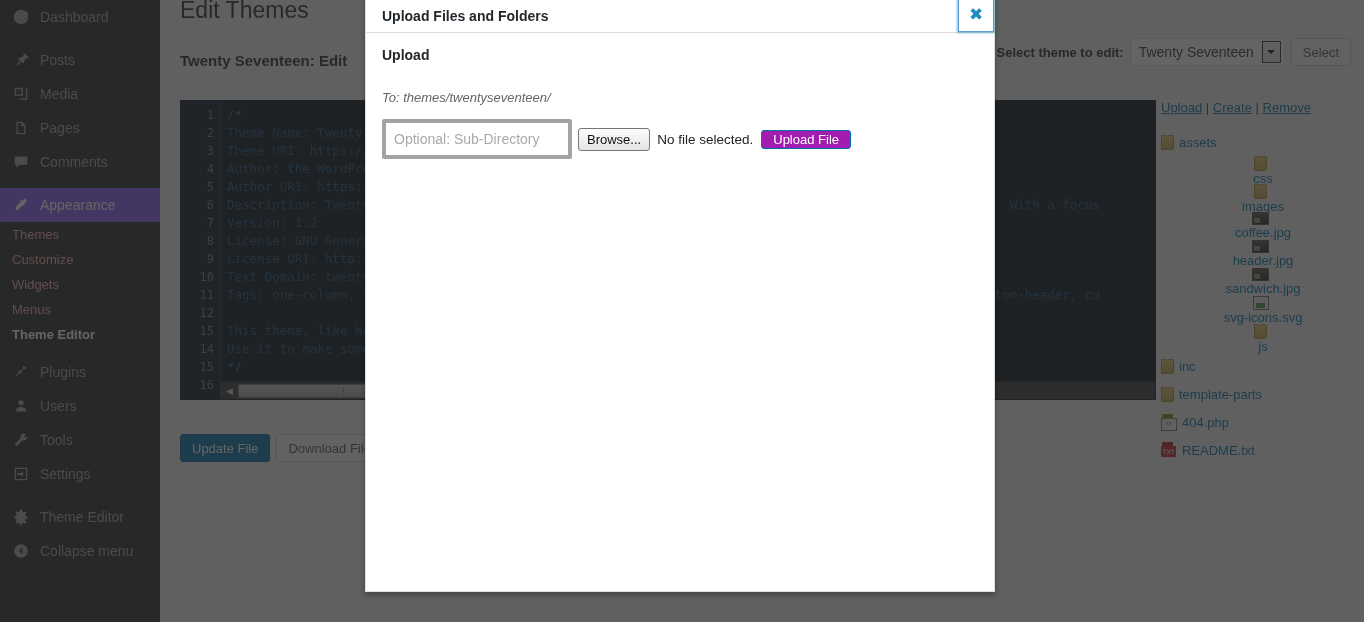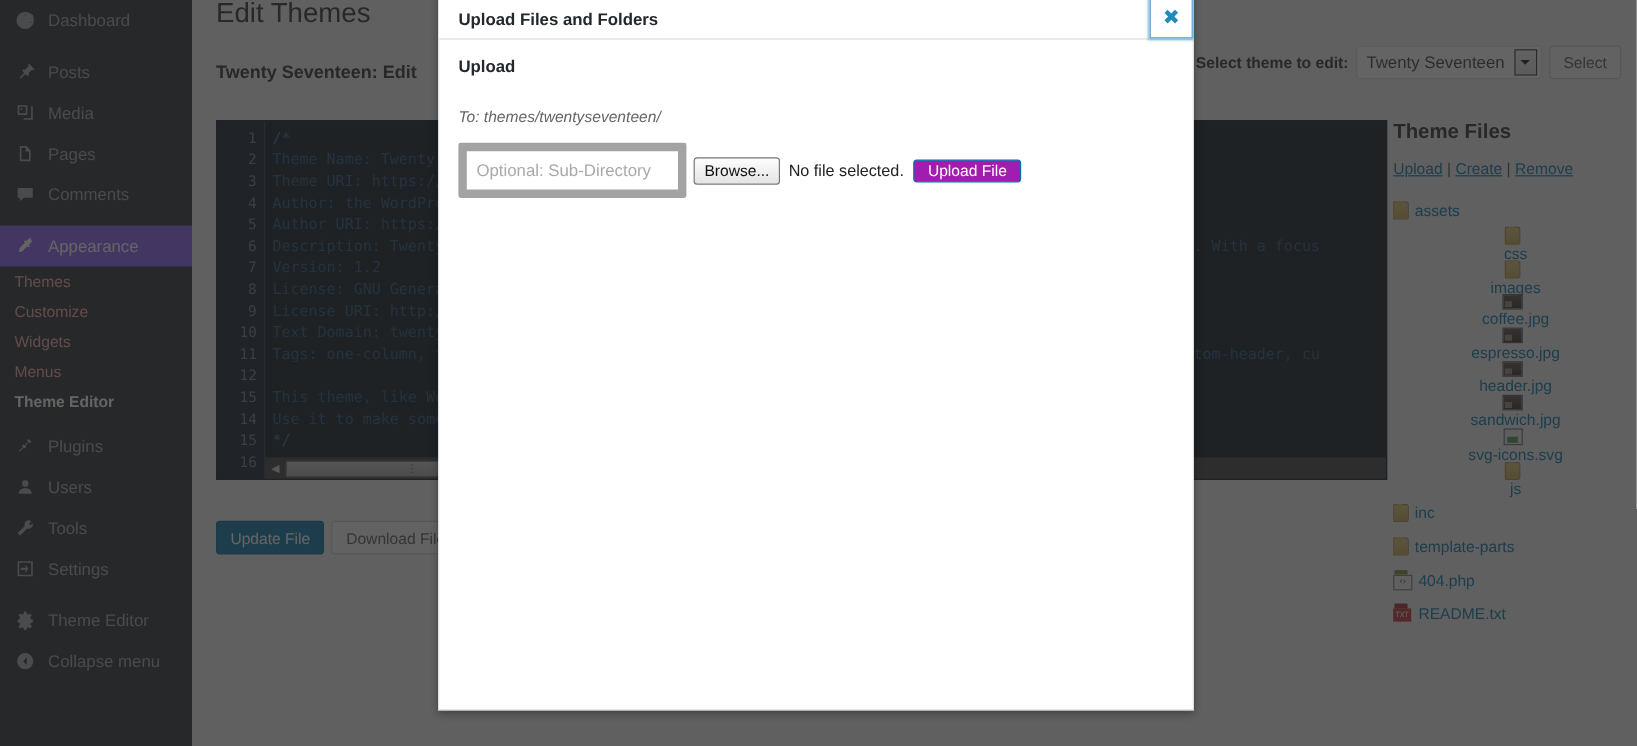--- a/index.html
+++ b/index.html
@@ -325,21 +325,21 @@
     font-size: 14px; font-weight: bold; color: #23282d;
     margin-bottom: 27px;
   }
   .upload-to {
     font-size: 13px; font-style: italic; color: #666;
     margin-bottom: 14px;
   }
   .upload-row { display: flex; align-items: center; gap: 0; }
   .subdir-input {
     width: 190px; height: 28px;
-    border: 7px solid #a3a3a3;
+    border: 4px solid #a3a3a3;
     padding: 16px 8px;
     font-size: 14px;
     color: #32373c;
     background: #fff;
     border-radius: 2px;
     font-family: "Liberation Sans", sans-serif;
   }
   .subdir-input::placeholder { color: #a9a9a9; }
   .browse-btn {
     margin-left: 6px;
@@ -565,21 +565,20 @@
         <span class="thumb">⋮</span>
       </div>
     </div>
 
     <div class="editor-actions">
       <button class="btn btn-primary">Update File</button>
       <button class="btn">Download File</button>
     </div>
 
     <div class="theme-files">
-      <div class="tf-title">Theme Files</div>
       <div class="tf-links">
         <a>Upload</a>
         <span>|</span>
         <a>Create</a>
         <span>|</span>
         <a>Remove</a>
       </div>
       <div class="tf-list">
         <div class="tf-row d0">
           <span class="tf-ic">
@@ -602,26 +601,20 @@
         <div class="tf-row d1">
           <span class="tf-ic">
               <span class="ic-img"></span>
             </span>
           <span>coffee.jpg</span>
         </div>
         <div class="tf-row d1">
           <span class="tf-ic">
               <span class="ic-img"></span>
             </span>
-          <span>espresso.jpg</span>
-        </div>
-        <div class="tf-row d1">
-          <span class="tf-ic">
-              <span class="ic-img"></span>
-            </span>
           <span>header.jpg</span>
         </div>
         <div class="tf-row d1">
           <span class="tf-ic">
               <span class="ic-img"></span>
             </span>
           <span>sandwich.jpg</span>
         </div>
         <div class="tf-row d1">
           <span class="tf-ic">

